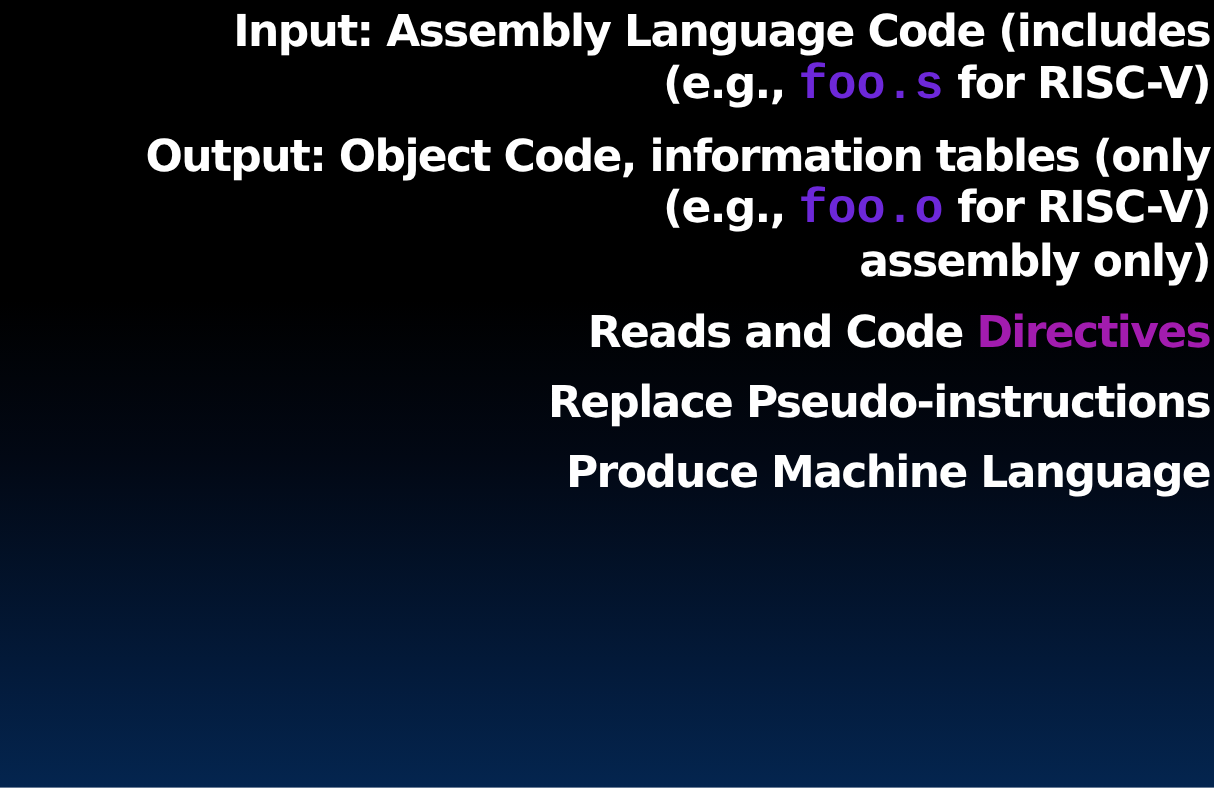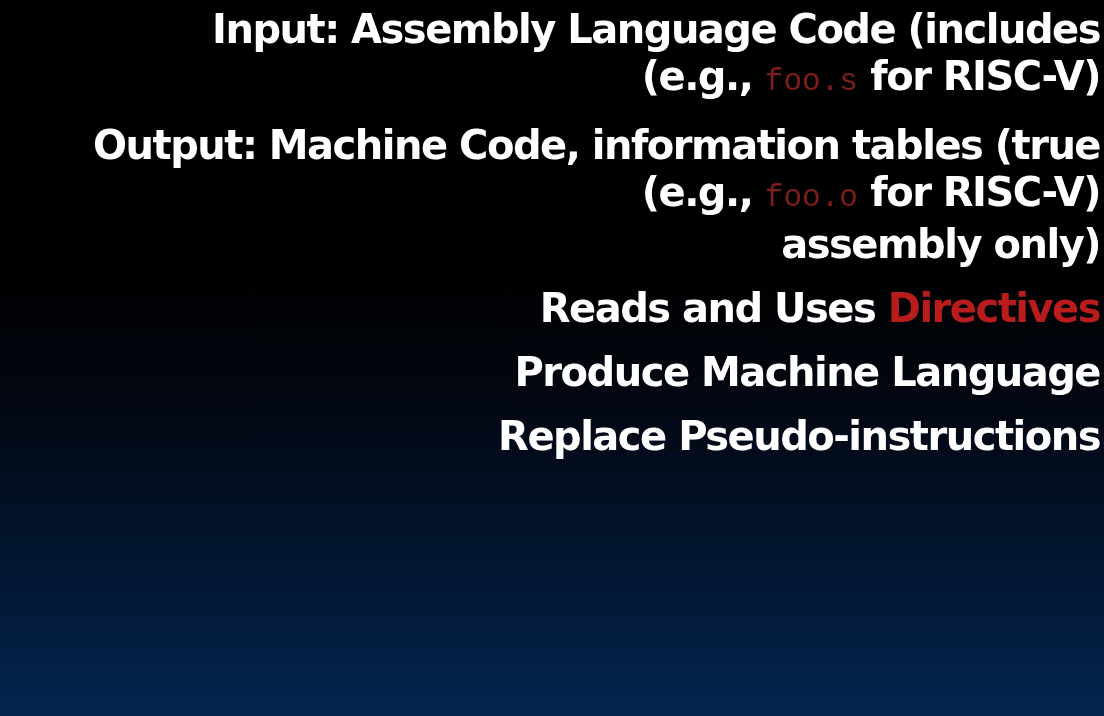--- a/index.html
+++ b/index.html
@@ -14,49 +14,49 @@
     .item {
       font-weight: bold;
       font-size: 40px;
       line-height: 47px;
       letter-spacing: -1.5px;
       margin-bottom: 17px;
     }
     .line { display: block; white-space: nowrap; }
     .code {
       font-family: "Liberation Mono", "DejaVu Sans Mono", monospace;
-      color: #7f1d1d;
-      font-weight: normal;
+      color: #6d28d9;
+      font-weight: bold;
       letter-spacing: 0px;
-      font-size: 31px;
+      font-size: 44px;
     }
-    .hl { color: #b91c1c; }
+    .hl { color: #a21caf; }
   </style>
 </head>
 <body>
 
 <div class="slide">
 
   <div class="item">
     <span class="line">Input: Assembly Language Code (includes</span>
     <span class="line"><span>(e.g., </span><span class="code">foo.s</span><span> for RISC-V)</span></span>
   </div>
 
   <div class="item">
-    <span class="line">Output: Machine Code, information tables (true</span>
+    <span class="line">Output: Object Code, information tables (only</span>
     <span class="line"><span>(e.g., </span><span class="code">foo.o</span><span> for RISC-V)</span></span>
     <span class="line">assembly only)</span>
   </div>
 
   <div class="item">
-    <span class="line"><span>Reads and Uses </span><span class="hl">Directives</span></span>
+    <span class="line"><span>Reads and Code </span><span class="hl">Directives</span></span>
+  </div>
+
+  <div class="item">
+    <span class="line">Replace Pseudo-instructions</span>
   </div>
 
   <div class="item">
     <span class="line">Produce Machine Language</span>
   </div>
 
-  <div class="item">
-    <span class="line">Replace Pseudo-instructions</span>
-  </div>
-
 
 </div>
 
 </body></html>

